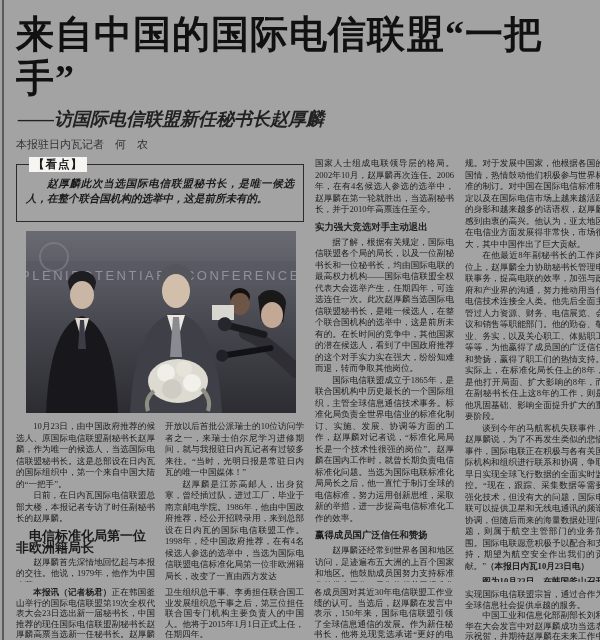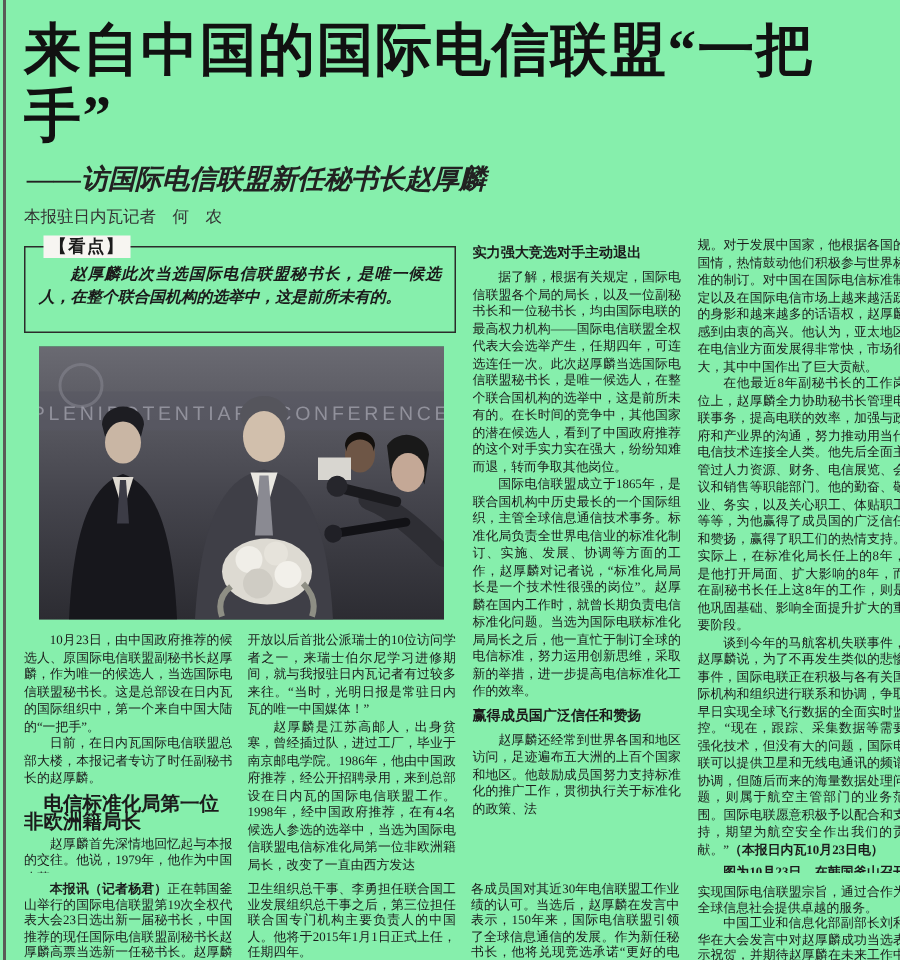--- a/index.html
+++ b/index.html
@@ -1,18 +1,18 @@
 <!DOCTYPE html>
 <html><head>
 <meta charset="utf-8">
 <style>
   html,body { margin:0; padding:0; background:#e9e7e3; }
   .page {
     position:relative; width:600px; height:640px; overflow:hidden;
-    background:#86efac; color:#1b1b1b;
+    background:#a3a3a3; color:#1b1b1b;
     font-family:"Liberation Serif", serif;
   }
   .edge-line { position:absolute; left:2px; top:0; width:2px; height:640px; background:#5a5a58; }
   header { padding:8px 10px 0 16px; }
   h1.headline {
     margin:4px 0 0 0; font-size:38px; line-height:44px; font-weight:bold;
     letter-spacing:1px; color:#111;
   }
   .subtitle { margin:7px 0 0 2px; font-size:18px; font-weight:600; color:#222;font-style:italic; }
   .byline { text-align:left; font-size:11px; color:#333; padding:6px 70px 2px 0; }
@@ -133,20 +133,21 @@
           <p class="p">赵厚麟首先深情地回忆起与本报的交往。他说，1979年，他作为中国改革</p>
         </div>
         <div class="col">
           <p class="p noindent">开放以后首批公派瑞士的10位访问学者之一，来瑞士伯尔尼学习进修期间，就与我报驻日内瓦记者有过较多来往。“当时，光明日报是常驻日内瓦的唯一中国媒体！”</p>
           <p class="p">赵厚麟是江苏高邮人，出身贫寒，曾经插过队，进过工厂，毕业于南京邮电学院。1986年，他由中国政府推荐，经公开招聘录用，来到总部设在日内瓦的国际电信联盟工作。1998年，经中国政府推荐，在有4名候选人参选的选举中，当选为国际电信联盟电信标准化局第一位非欧洲籍局长，改变了一直由西方发达</p>
         </div>
       </div>
     </div>
 
     <div class="col tall">
+      <p class="p noindent">国家人士组成电联领导层的格局。2002年10月，赵厚麟再次连任。2006年，在有4名候选人参选的选举中，赵厚麟在第一轮就胜出，当选副秘书长，并于2010年高票连任至今。</p>
       <div class="subhead-center">实力强大竞选对手主动退出</div>
       <p class="p">据了解，根据有关规定，国际电信联盟各个局的局长，以及一位副秘书长和一位秘书长，均由国际电联的最高权力机构——国际电信联盟全权代表大会选举产生，任期四年，可连选连任一次。此次赵厚麟当选国际电信联盟秘书长，是唯一候选人，在整个联合国机构的选举中，这是前所未有的。在长时间的竞争中，其他国家的潜在候选人，看到了中国政府推荐的这个对手实力实在强大，纷纷知难而退，转而争取其他岗位。</p>
       <p class="p">国际电信联盟成立于1865年，是联合国机构中历史最长的一个国际组织，主管全球信息通信技术事务。标准化局负责全世界电信业的标准化制订、实施、发展、协调等方面的工作，赵厚麟对记者说，“标准化局局长是一个技术性很强的岗位”。赵厚麟在国内工作时，就曾长期负责电信标准化问题。当选为国际电联标准化局局长之后，他一直忙于制订全球的电信标准，努力运用创新思维，采取新的举措，进一步提高电信标准化工作的效率。</p>
       <div class="subhead-center">赢得成员国广泛信任和赞扬</div>
       <p class="p">赵厚麟还经常到世界各国和地区访问，足迹遍布五大洲的上百个国家和地区。他鼓励成员国努力支持标准化的推广工作，贯彻执行关于标准化的政策、法</p>
     </div>
 
     <div class="col tall">
       <p class="p noindent">规。对于发展中国家，他根据各国的国情，热情鼓动他们积极参与世界标准的制订。对中国在国际电信标准制定以及在国际电信市场上越来越活跃的身影和越来越多的话语权，赵厚麟感到由衷的高兴。他认为，亚太地区在电信业方面发展得非常快，市场很大，其中中国作出了巨大贡献。</p>
       <p class="p">在他最近8年副秘书长的工作岗位上，赵厚麟全力协助秘书长管理电联事务，提高电联的效率，加强与政府和产业界的沟通，努力推动用当代电信技术连接全人类。他先后全面主管过人力资源、财务、电信展览、会议和销售等职能部门。他的勤奋、敬业、务实，以及关心职工、体贴职工等等，为他赢得了成员国的广泛信任和赞扬，赢得了职工们的热情支持。实际上，在标准化局长任上的8年，是他打开局面、扩大影响的8年，而在副秘书长任上这8年的工作，则是他巩固基础、影响全面提升扩大的重要阶段。</p>

